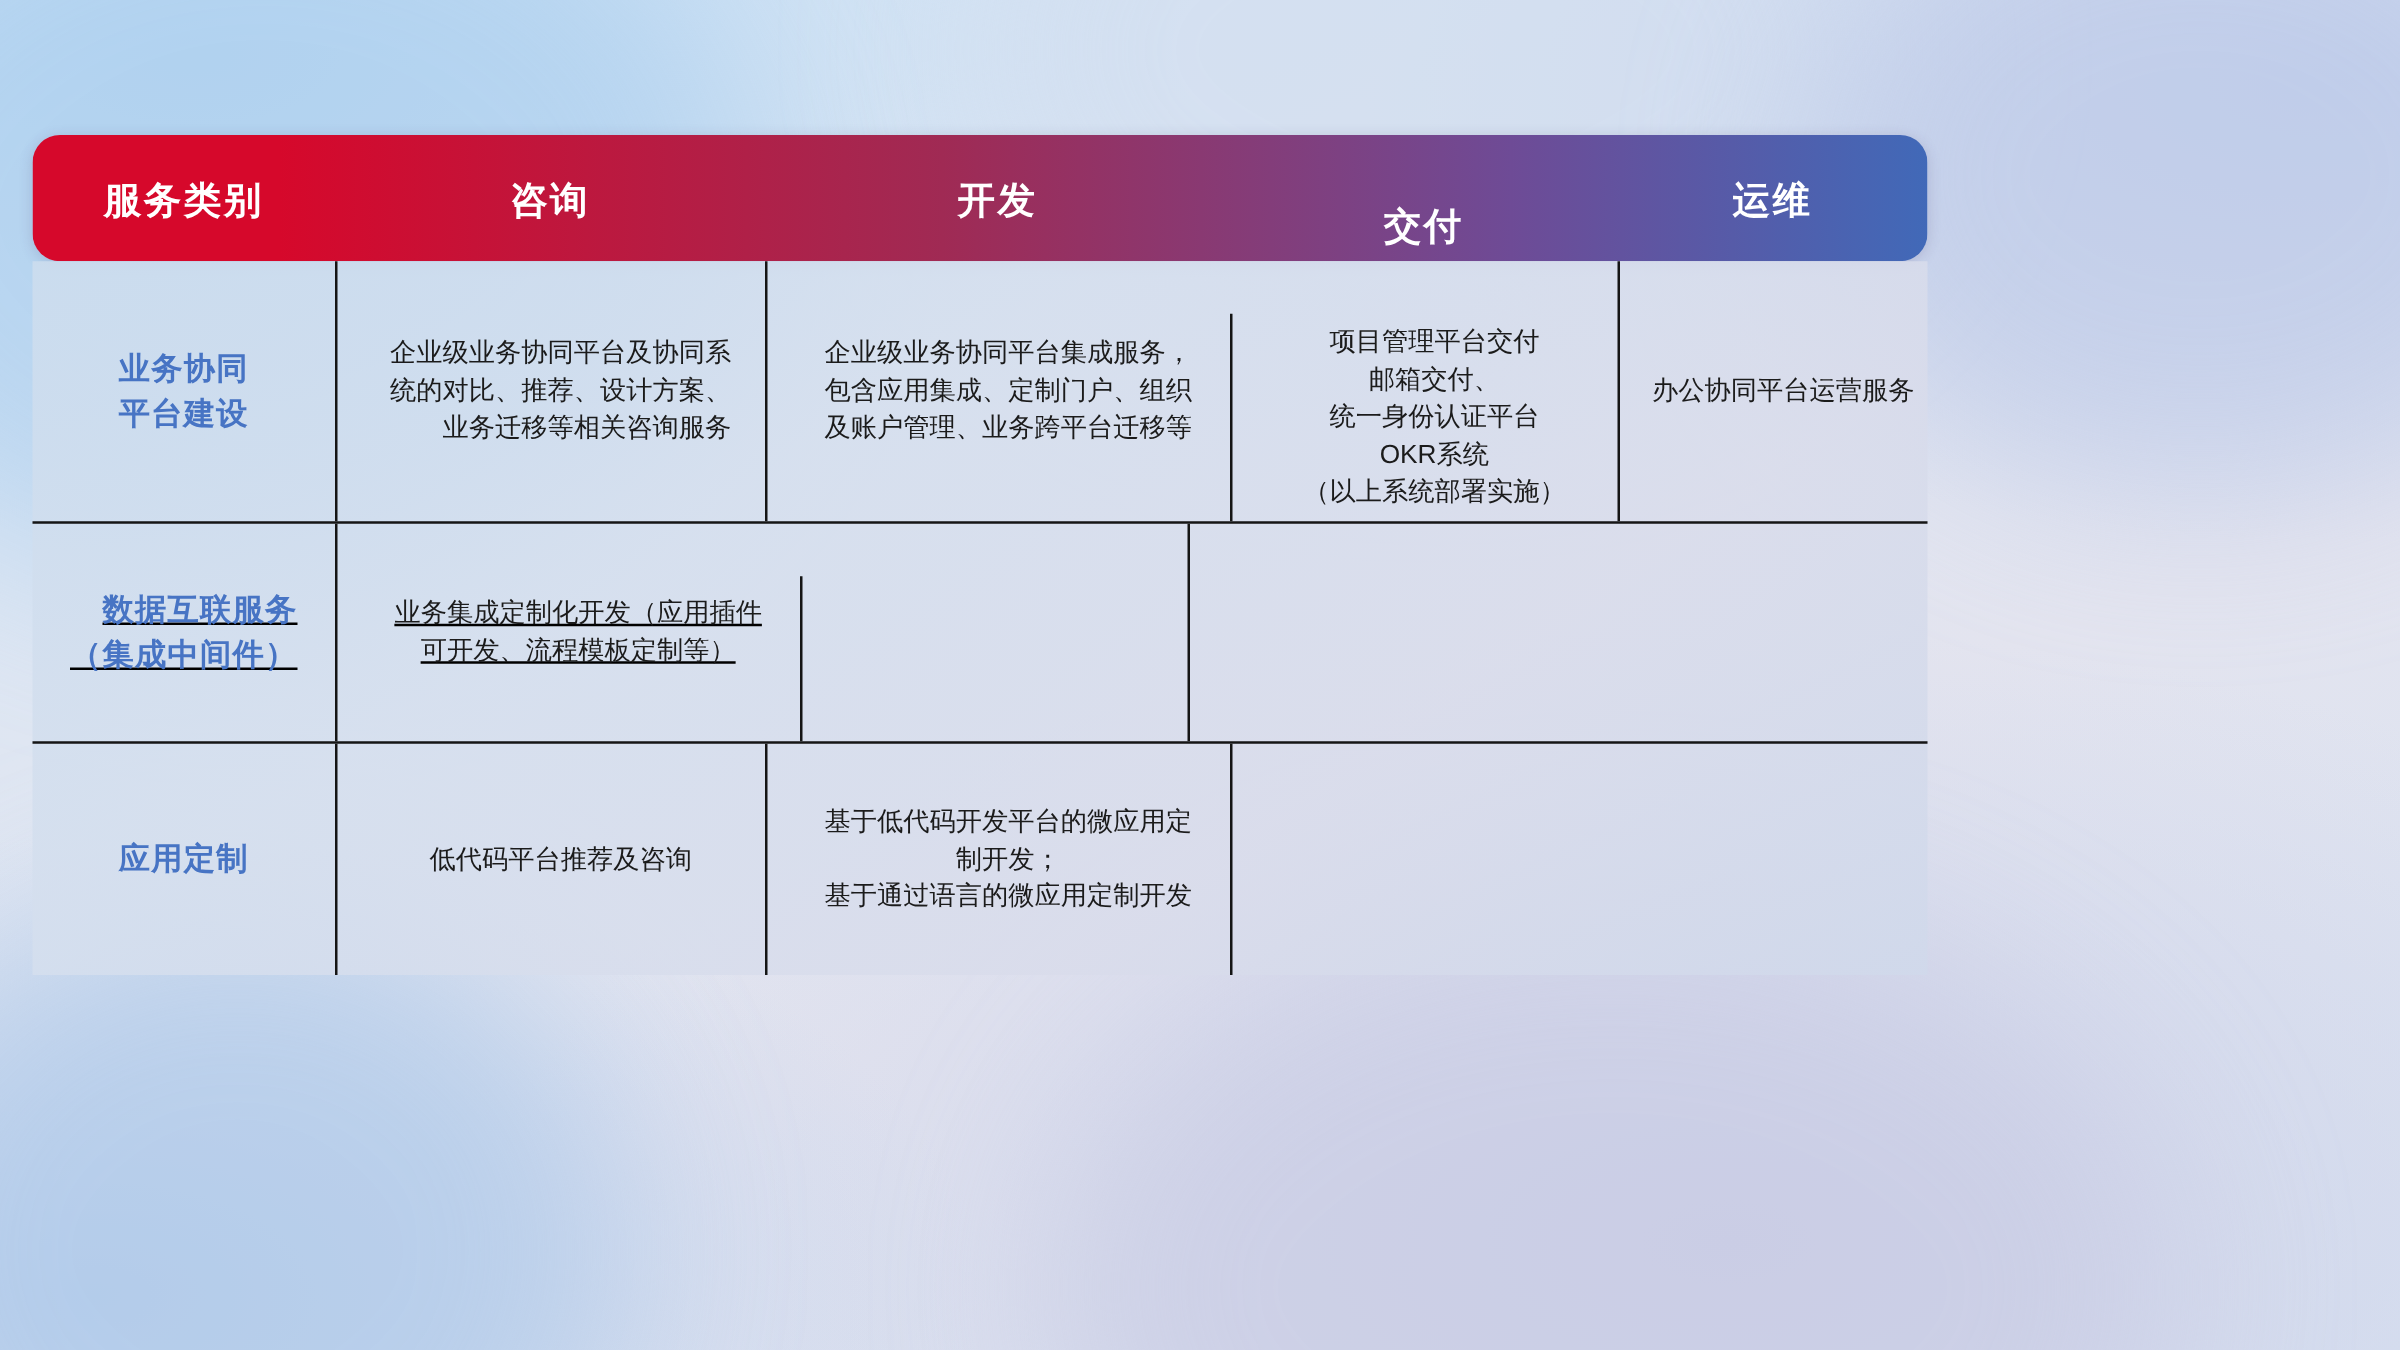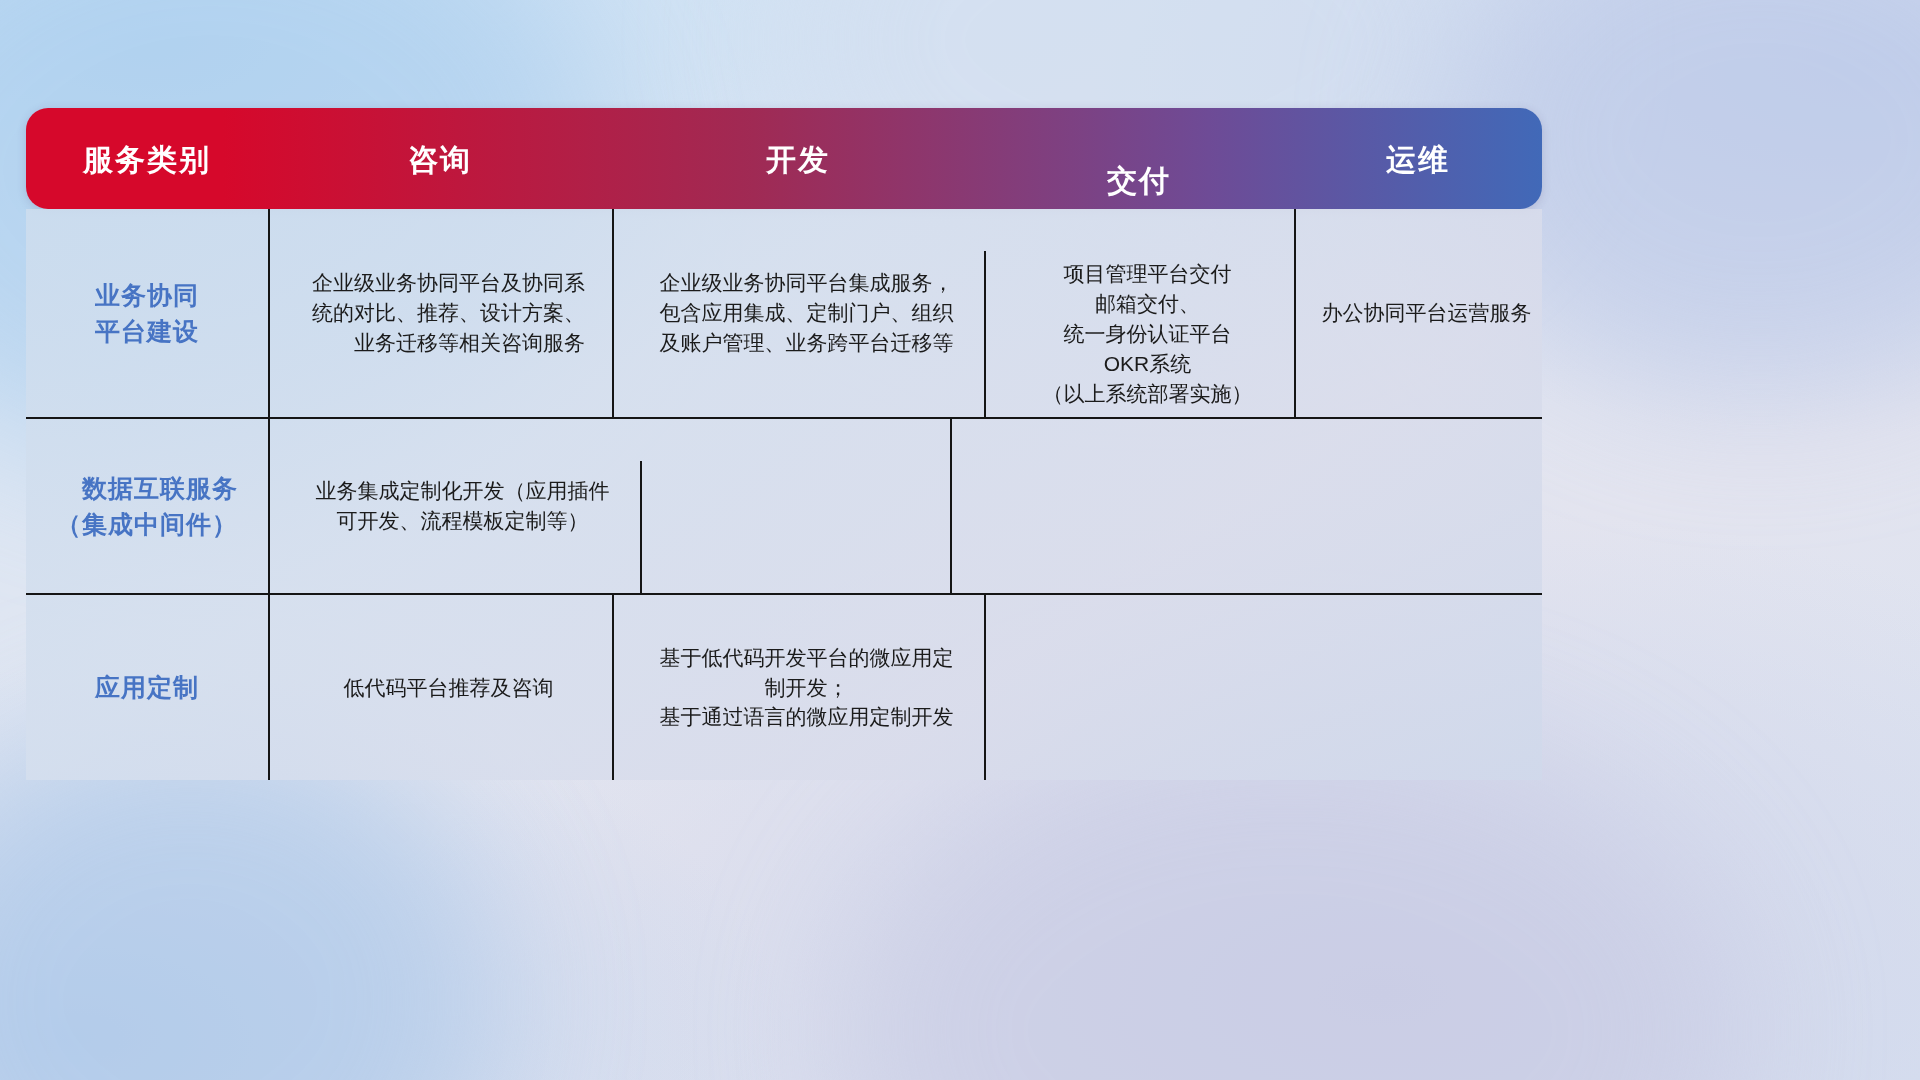--- a/index.html
+++ b/index.html
@@ -121,21 +121,21 @@
   }
 
   
   .c0 { width: 242px; flex: 0 0 242px; text-align: right; }
   .c1 { width: 344px; flex: 0 0 344px; text-align: right; }
   .c2 { width: 372px; flex: 0 0 372px; }
   .c3 { width: 310px; flex: 0 0 310px; margin-top: 42px; }
   .c4 { width: 248px; flex: 0 0 248px; }
 
   .r0 { height: 208px; }
-  .r1 { height: 176px; }
+  .r1 { height: 176px; text-decoration: underline; }
   .r2 { height: 187px; }
 </style>
 </head>
 <body>
 
 <div id="bg-root">
   <div class="blob b1"></div>
   <div class="blob b5"></div>
   <div class="blob b2"></div>
   <div class="blob b3"></div>

